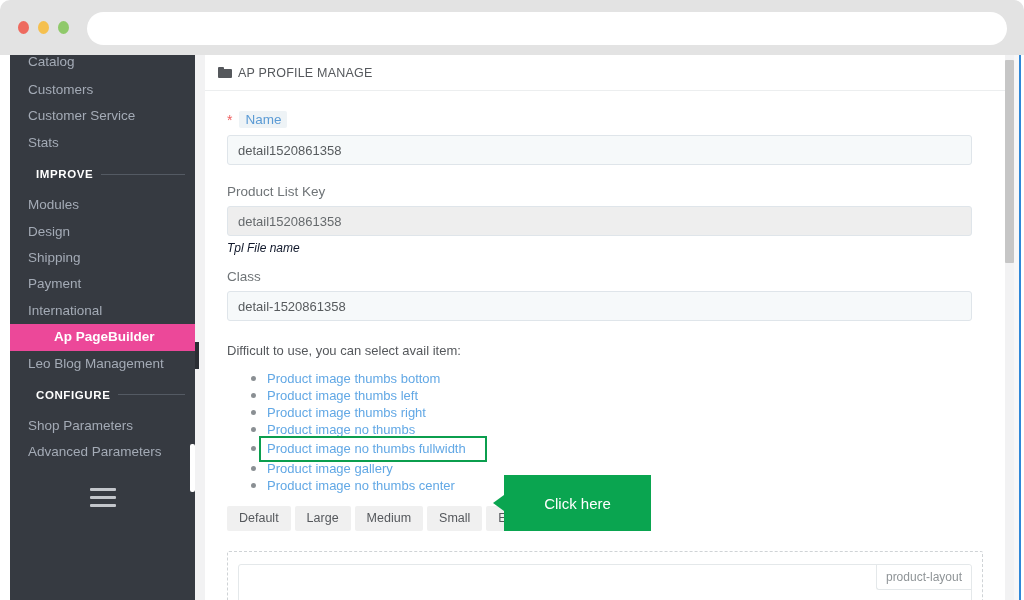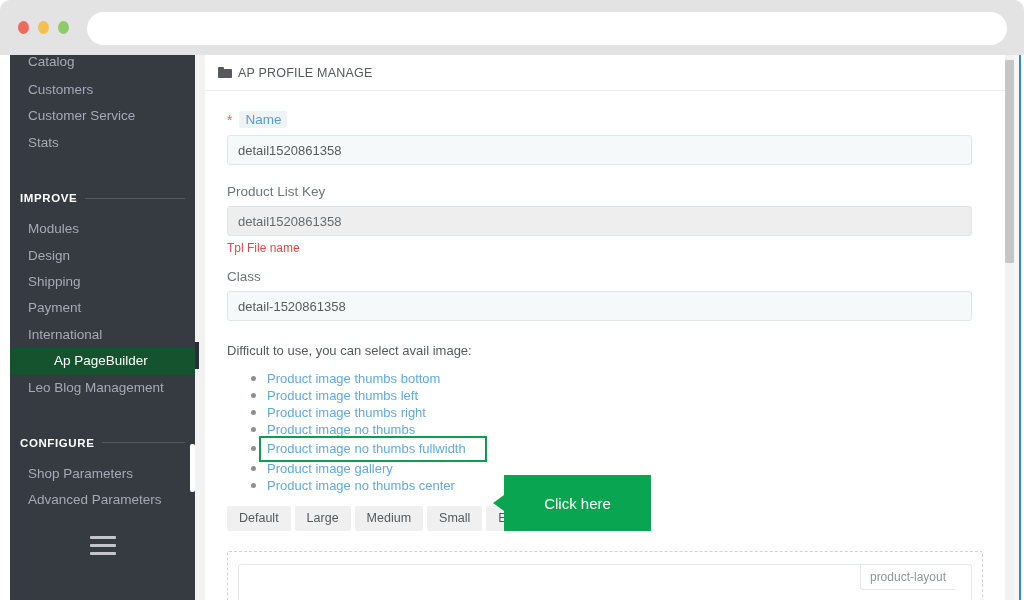--- a/index.html
+++ b/index.html
@@ -85,30 +85,30 @@
     height: 26.4px;
     line-height: 26.4px;
     padding-left: 18px;
     font-size: 13.5px;
     color: #a4abb6;
     text-decoration: none;
     white-space: nowrap;
     box-sizing: border-box;
   }
   .nav-item.active {
-    background: #14532d;
+    background: #ec4899;
     color: #ffffff;
-    font-weight: normal;
+    font-weight: bold;
     padding-left: 44px;
   }
   .nav-section {
     position: relative;
-    margin-top: 34px;
+    margin-top: 10px;
     margin-bottom: 10px;
-    padding-left: 10px;
+    padding-left: 26px;
     height: 16px;
     display: flex;
     align-items: center;
     gap: 8px;
   }
   .nav-section .sec-label {
     font-size: 11.5px;
     letter-spacing: 0.6px;
     color: #ffffff;
     font-weight: bold;
@@ -234,21 +234,22 @@
     font-size: 13px;
     color: #575b5e;
     outline: none;
   }
   .text-input.disabled {
     background: #eeeeee;
     color: #666a6d;
   }
   .help-text {
     font-size: 12px;
-    color: #ef4444;
+    color: #0f172a;
+    font-style: italic;
     margin-top: 5px;
   }
   .field-block { margin-bottom: 19px; }
 
   .avail-intro {
     font-size: 13px;
     color: #55585c;
     margin-top: 10px;
     margin-bottom: 2px;
   }
@@ -337,21 +338,21 @@
   }
   .layout-box {
     border: 1px solid #e4e8ea;
     border-radius: 3px;
     height: 46px;
     position: relative;
     background: #ffffff;
   }
   .layout-tag {
     position: absolute;
-    right: 16px; top: 0;
+    right: 0; top: 0;
     background: #ffffff;
     border: 1px solid #e4e8ea;
     border-top: none;
     border-right: none;
     border-radius: 0 3px 0 3px;
     font-size: 12px;
     color: #8f9497;
     padding: 5px 9px;
   }
 
@@ -466,21 +467,21 @@
           <div class="field-label">Product List Key</div>
           <input class="text-input disabled" type="text" readonly="" value="detail1520861358" style="">
           <div class="help-text">Tpl File name</div>
         </div>
 
         <div class="field-block" style="margin-bottom:22px;">
           <div class="field-label">Class</div>
           <input class="text-input" type="text" value="detail-1520861358" style="">
         </div>
 
-        <div class="avail-intro">Difficult to use, you can select avail image:</div>
+        <div class="avail-intro">Difficult to use, you can select avail item:</div>
         <ul class="avail-list">
           <li>
             <a href="#">Product image thumbs bottom</a>
           </li>
           <li>
             <a href="#">Product image thumbs left</a>
           </li>
           <li>
             <a href="#">Product image thumbs right</a>
           </li>

